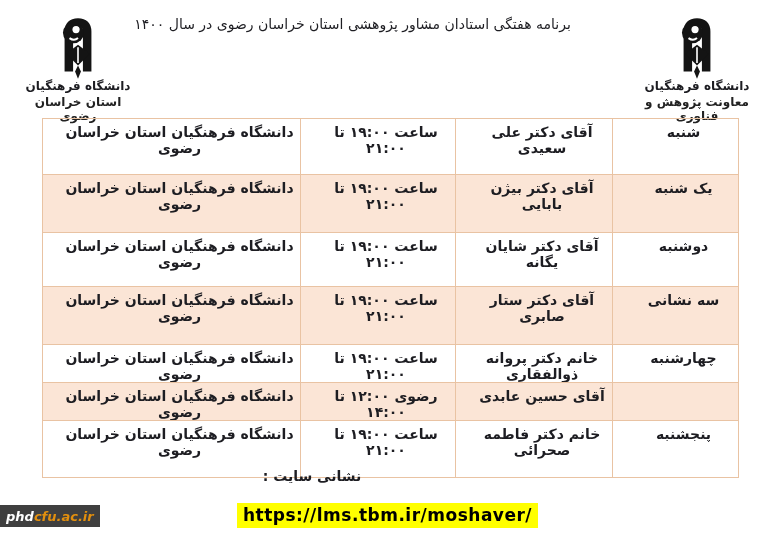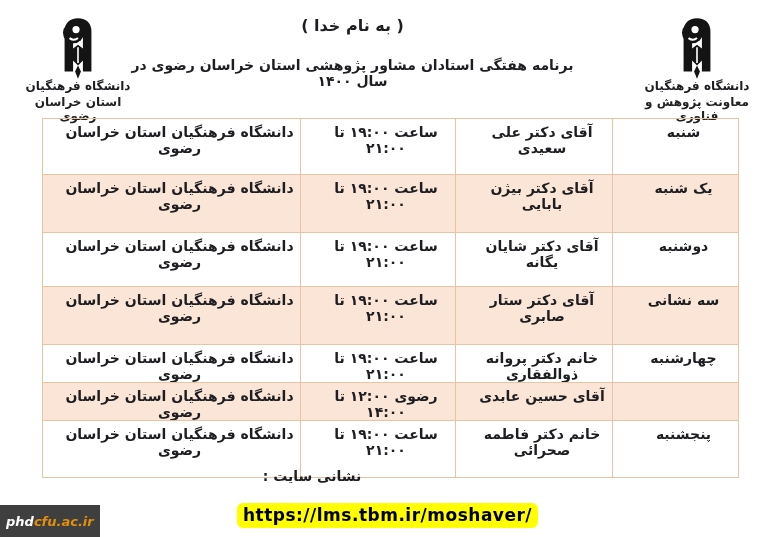--- a/index.html
+++ b/index.html
@@ -11,21 +11,21 @@
   }
   
   .logo-block{position:absolute;top:8px;width:116px;text-align:center;}
   .logo-left{left:20px;}
   .logo-right{left:639px;}
   .emblem{display:block;margin:0 auto;}
   .logo-name{font-size:12px;font-weight:bold;line-height:1.05;direction:rtl;}
   .logo-sub{font-size:12px;font-weight:bold;margin-top:2px;direction:rtl;color:#222;}
   .center-head{position:absolute;left:115px;top:16px;width:475px;text-align:center;direction:rtl;}
   .bismillah{font-size:16px;font-weight:bold;}
-  .doc-title{font-size:14px;font-weight:bold;margin-top:22px;}
+  .doc-title{font-size:14px;font-weight:normal;}
   
   .sched-wrap{position:absolute;left:42px;top:118px;width:696px;}
   table.sched{
     width:696px;border-collapse:collapse;direction:rtl;table-layout:fixed;
   }
   table.sched td{
     border:1px solid var(--table-border,#e9c3a3);
     vertical-align:top;text-align:center;
     font-size:14px;font-weight:bold;
     padding:5px 4px 0 20px;
@@ -48,24 +48,24 @@
   .site-label{
     position:absolute;left:0;top:468px;width:624px;text-align:center;
     direction:rtl;font-size:14px;font-weight:bold;
   }
   .site-url{
     position:absolute;left:0;top:503px;width:775px;text-align:center;direction:ltr;
   }
   .site-url span{
     display:inline-block;background:var(--url-highlight,#ffff00);
     font-size:17px;font-weight:bold;letter-spacing:0.5px;
-    padding:2px 6px 3px 6px;color:#000;border-radius:6px;
+    padding:2px 6px 3px 6px;color:#000;
   }
   .watermark{
-    position:absolute;left:0;top:505px;height:33px;min-width:98px;
+    position:absolute;left:0;top:505px;height:22px;min-width:98px;
     background:var(--watermark-bg,#3f3f3f);
     display:flex;align-items:center;justify-content:center;
     font-style:italic;font-weight:bold;font-size:13px;padding:0 6px;box-sizing:border-box;
   }
   .watermark .wm-white{color:#ffffff;}
   .watermark .wm-orange{color:var(--watermark-accent,#e28f0e);}
 </style>
 </head>
 <body style="--row-shade: #fbe5d6; --table-border: #e9c3a3; --url-highlight: #ffff00; --watermark-bg: #3f3f3f; --watermark-accent: #e28f0e; --text: #1d1d22;">
 
@@ -91,21 +91,20 @@
     <path d="M37 46 q7 5 13 0" stroke="#ffffff" stroke-width="3" fill="none"></path>
     <path d="M50 56 L68 70 L50 88 L32 70 Z" fill="#141414"></path>
     <path d="M50 60 L50 84" stroke="#ffffff" stroke-width="2.5"></path>
     <path d="M50 88 L54.5 97 L50 108 L45.5 97 Z" fill="#141414"></path>
   </svg>
   <div class="logo-name">دانشگاه فرهنگیان</div>
   <div class="logo-sub">معاونت پژوهش و فناوری</div>
 </div>
 
 <div class="center-head">
-  <div class="bismillah">( به نام خدا )</div>
   <div class="doc-title">برنامه هفتگی استادان مشاور پژوهشی استان خراسان رضوی در سال ۱۴۰۰</div>
 </div>
 
 <div class="sched-wrap">
   <table class="sched">
     <colgroup>
       <col class="c-day">
         <col class="c-advisor">
         <col class="c-time">
         <col class="c-location">

